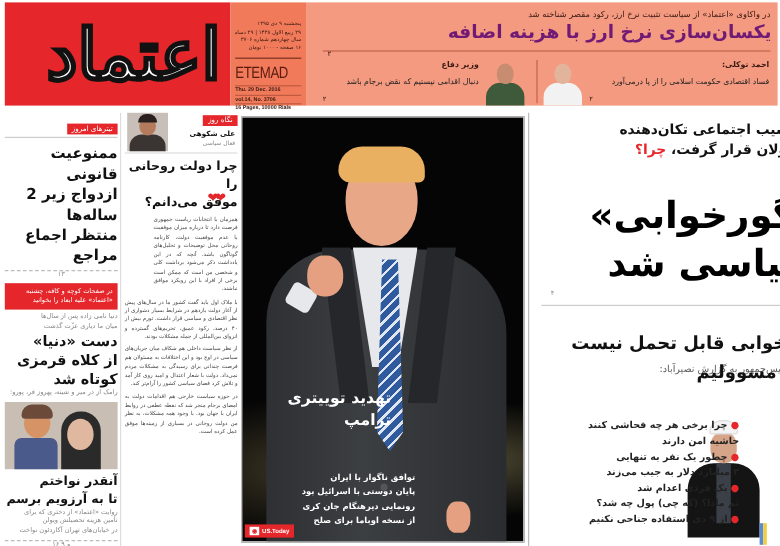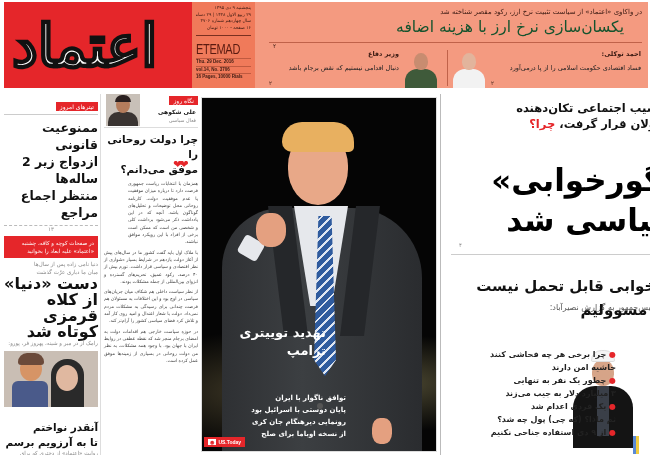--- a/index.html
+++ b/index.html
@@ -1,51 +1,51 @@
 <!DOCTYPE html>
 <html><head>
 <meta charset="utf-8">
 <style>
   * { box-sizing: border-box; margin: 0; padding: 0; }
   html, body { width: 650px; height: 455px; overflow: hidden; background: #ffffff; }
   body { font-family: "DejaVu Sans", sans-serif; position: relative; color: #111; }
 
   
   .masthead { position: absolute; left: 4px; top: 2px; width: 188px; height: 86px; background: #e5262a; overflow: hidden; }
-  .logo-text { position: absolute; left: 8px; top: 6px; width: 172px; height: 76px; font-family: "DejaVu Serif", serif; font-weight: bold; font-size: 58px; line-height: 76px; color: #fff; text-align: left; direction: rtl;
+  .logo-text { position: absolute; left: 8px; top: 6px; width: 172px; height: 76px; font-family: "DejaVu Serif", serif; font-weight: bold; font-size: 58px; line-height: 76px; color: #fff; text-align: right; direction: rtl;
     -webkit-text-stroke: 2.5px #111; letter-spacing: -2px; }
-  .dateblock { position: absolute; left: 192px; top: 2px; width: 63px; height: 86px; background: #f07a5a; padding: 3px 4px; }
+  .dateblock { position: absolute; left: 192px; top: 2px; width: 63px; height: 86px; background: #f07a5a; padding: 16px 4px; }
   .dateblock .fa-line { font-size: 4.5px; line-height: 6.5px; color: #3a1a12; direction: rtl; text-align: right; white-space: nowrap; overflow: hidden; }
   .dateblock .sep { border-top: 1px solid #7a3020; margin: 4px 0 5px; }
   .dateblock .etemad { font-family: "Liberation Sans", sans-serif; font-size: 11px; color: #5a1a10; letter-spacing: -0.3px; transform: scaleY(1.25); transform-origin: left top; margin-bottom: 5px; }
   .dateblock .en-line { font-family: "Liberation Sans", sans-serif; font-size: 4.5px; line-height: 6.5px; color: #3a1a12; border-top: 1px solid #c05a40; white-space: nowrap; font-weight: bold; }
 
   .topbar { position: absolute; left: 255px; top: 2px; width: 393px; height: 86px; background: #f49a80; }
   .topbar .kicker { position: absolute; right: 6px; top: 6px; font-size: 7px; color: #3a1a12; direction: rtl; white-space: nowrap; }
-  .topbar .headline { position: absolute; right: 24px; top: 16px; font-size: 15.5px; font-weight: normal; color: #14532d; direction: rtl; white-space: nowrap; letter-spacing: -0.5px; }
+  .topbar .headline { position: absolute; right: 5px; top: 16px; font-size: 15.5px; font-weight: bold; color: #701a75; direction: rtl; white-space: nowrap; letter-spacing: -0.5px; }
   .topbar .hr { position: absolute; left: 14px; right: 6px; top: 40px; border-top: 1px solid #c0624a; }
   .topbar .pg-num { position: absolute; left: 18px; top: 40px; font-size: 6px; color: #3a1a12; }
   .topbar .vdivider { position: absolute; left: 192px; top: 48px; height: 36px; border-left: 1px solid #c0624a; }
   .sub-story { position: absolute; top: 48px; height: 36px; }
   .sub-story .who { font-size: 6.5px; font-weight: bold; color: #3a1a12; direction: rtl; text-align: right; }
   .sub-story .quote { font-size: 6.5px; color: #222; direction: rtl; text-align: right; margin-top: 6px; white-space: nowrap; }
   .sub-story .num { position: absolute; left: 0; bottom: 0; font-size: 5.5px; color: #3a1a12; }
   .portrait { position: absolute; width: 36px; height: 38px; top: 48px; overflow: hidden; }
   .portrait .head { position: absolute; left: 11px; top: 3px; width: 14px; height: 17px; border-radius: 50% 50% 45% 45%; background: #d8a58a; }
   .portrait .body { position: absolute; left: 2px; top: 19px; width: 32px; height: 22px; border-radius: 12px 12px 0 0; }
 
   
   .col-left { position: absolute; left: 4px; top: 94px; width: 94px; height: 361px; }
   .redtag { display: inline-block; background: #e5262a; color: #fff; font-size: 6px; padding: 1px 4px; direction: rtl; }
   .col-left .tagrow { text-align: right; border-bottom: 1px solid #ccc; padding-bottom: 1px; }
   .col-left .h-big { font-size: 12.5px; font-weight: bold; line-height: 17px; direction: rtl; text-align: right; color: #111; margin-top: 4px; letter-spacing: -0.5px; }
   .pg-marker { font-size: 5.5px; color: #888; text-align: center; border-top: 1px dashed #bbb; margin: 4px 0 3px; line-height: 7px; }
   .red-box { background: #e5262a; color: #fff; font-size: 5.5px; line-height: 8px; direction: rtl; text-align: right; padding: 3px 4px; }
   .grey-small { font-size: 5.5px; line-height: 7.5px; color: #888; direction: rtl; text-align: right; }
-  .h-med { font-size: 16px; font-weight: bold; line-height: 16px; direction: rtl; text-align: right; color: #111; letter-spacing: -0.4px; }
+  .h-med { font-size: 12px; font-weight: bold; line-height: 16px; direction: rtl; text-align: right; color: #111; letter-spacing: -0.4px; }
   .photo-box { position: relative; width: 94px; height: 56px; background: #c9beb4; overflow: hidden; margin-top: 3px; }
   .puppet-head { position: absolute; left: 16px; top: 6px; width: 22px; height: 24px; border-radius: 50%; background: #d69466; }
   .puppet-hair { position: absolute; left: 14px; top: 2px; width: 26px; height: 12px; border-radius: 12px 12px 4px 4px; background: #6b4a3a; }
   .puppet-body { position: absolute; left: 8px; top: 30px; width: 36px; height: 30px; background: #4a5a8a; border-radius: 6px 6px 0 0; }
   .woman-head { position: absolute; left: 52px; top: 14px; width: 22px; height: 26px; border-radius: 50%; background: #e0b8a0; }
   .woman-scarf { position: absolute; left: 47px; top: 8px; width: 33px; height: 52px; border-radius: 16px 16px 4px 4px; background: #2a2a2a; }
   .h-small-bold { font-size: 9.5px; font-weight: bold; line-height: 14px; direction: rtl; text-align: right; color: #111; }
 
   
   .col-two { position: absolute; left: 100px; top: 94px; width: 98px; height: 361px; border-left: 1px solid #ddd; padding-left: 3px; }
@@ -170,21 +170,21 @@
     <div>کوتاه شد</div>
   </div>
   <div class="grey-small">رامک از در میر و شینه، پهروز فر، پورو:</div>
   <div class="photo-box">
     <div class="puppet-body"></div>
     <div class="puppet-head"></div>
     <div class="puppet-hair"></div>
     <div class="woman-scarf"></div>
     <div class="woman-head"></div>
   </div>
-  <div class="h-small-bold" style="margin-top:13px; font-size:10.5px; line-height:15px;">
+  <div class="h-small-bold" style="margin-top:3px; font-size:10.5px; line-height:15px;">
     <div>آنقدر نواختم</div>
     <div>تا به آرزویم برسم</div>
   </div>
   <div class="grey-small">
     <div>روایت «اعتماد» از دختری که برای</div>
     <div>تأمین هزینه تحصیلش ویولن</div>
     <div>در خیابان‌های تهران آکاردئون نواخت</div>
   </div>
   <div class="pg-marker">۱۶ و ۹</div>
 

